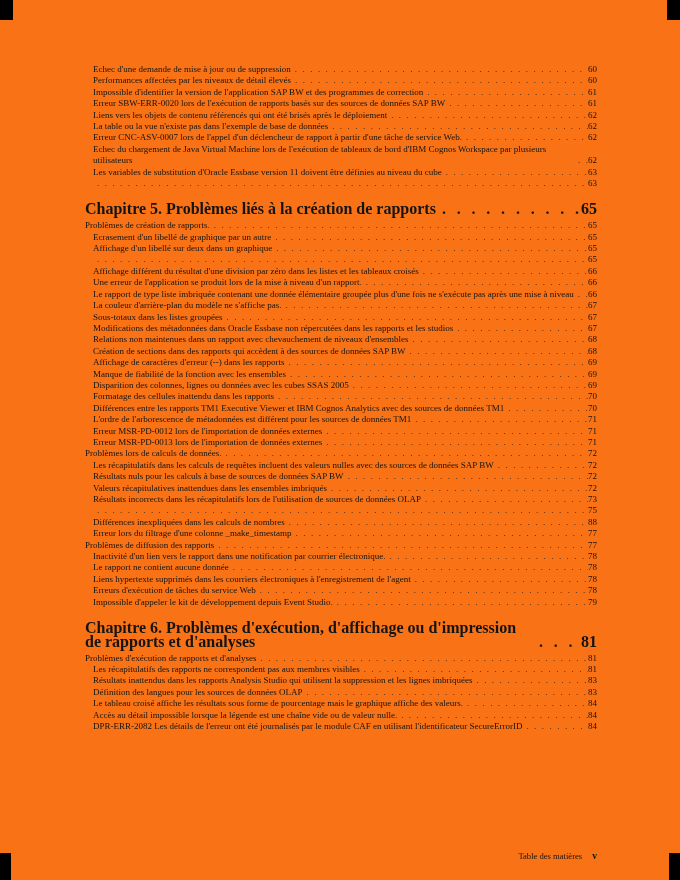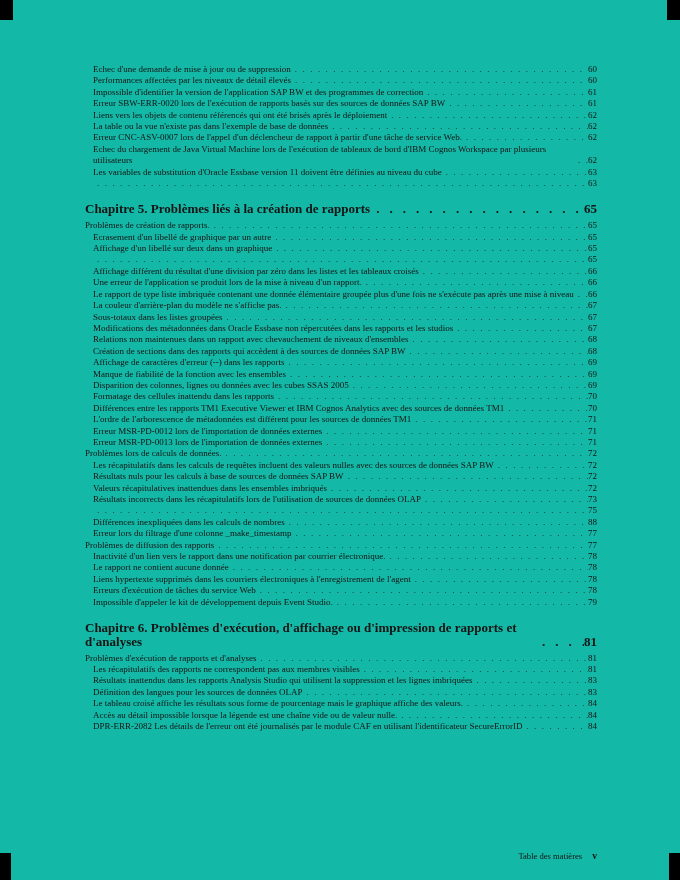--- a/index.html
+++ b/index.html
@@ -1,41 +1,41 @@
 <!DOCTYPE html>
 <html><head>
 <meta charset="utf-8">
 <style>
   html,body{margin:0;padding:0;}
   body{
     width:680px;height:880px;position:relative;overflow:hidden;
     background:#ffffff;color:#141414;
     font-family:"Liberation Serif", serif;
   }
-  .page{position:absolute;inset:0;background:#14b8a6;}
+  .page{position:absolute;inset:0;background:#f97316;}
   .mark{position:absolute;background:#000;}
   .mark.tl{left:0;top:0;width:13px;height:20px;}
   .mark.tr{right:0;top:0;width:13px;height:20px;}
   .mark.bl{left:0;top:853px;width:11px;height:27px;}
   .mark.br{right:0;top:853px;width:11px;height:27px;}
 
   .content{position:absolute;left:85px;top:64px;width:512px;}
 
   .row{display:flex;align-items:flex-end;font-size:9px;line-height:11.4px;}
   .row.lvl1{padding-left:8px;}
   .txt{flex:0 1 auto;}
   .leader{
     flex:1 1 0;min-width:8px;overflow:hidden;white-space:nowrap;
     letter-spacing:1.6px;padding:0 2px 0 4px;
   }
   .leader::after{content:". . . . . . . . . . . . . . . . . . . . . . . . . . . . . . . . . . . . . . . . . . . . . . . . . . . . . . . . . . . . . . . . . . . . . . . . . . . . . . . . . . . . . . . . . . . . . . . . . . . . . . . .";}
   .pg{flex:0 0 auto;}
 
   .row.chapter{
-    font-weight:bold;font-size:13px;line-height:13.8px;
+    font-weight:bold;font-size:16px;line-height:13.8px;
     margin:13px 0 4px 0;
   }
   .row.chapter .leader{letter-spacing:3.4px;min-width:40px;padding-left:6px;}
 
   .footer{
     position:absolute;right:83px;top:850px;
     display:flex;align-items:baseline;font-size:8.6px;margin-left:14px;
   }
   .footer .fpage{font-weight:bold;margin-left:10px;font-size:9.6px;}
 </style>

